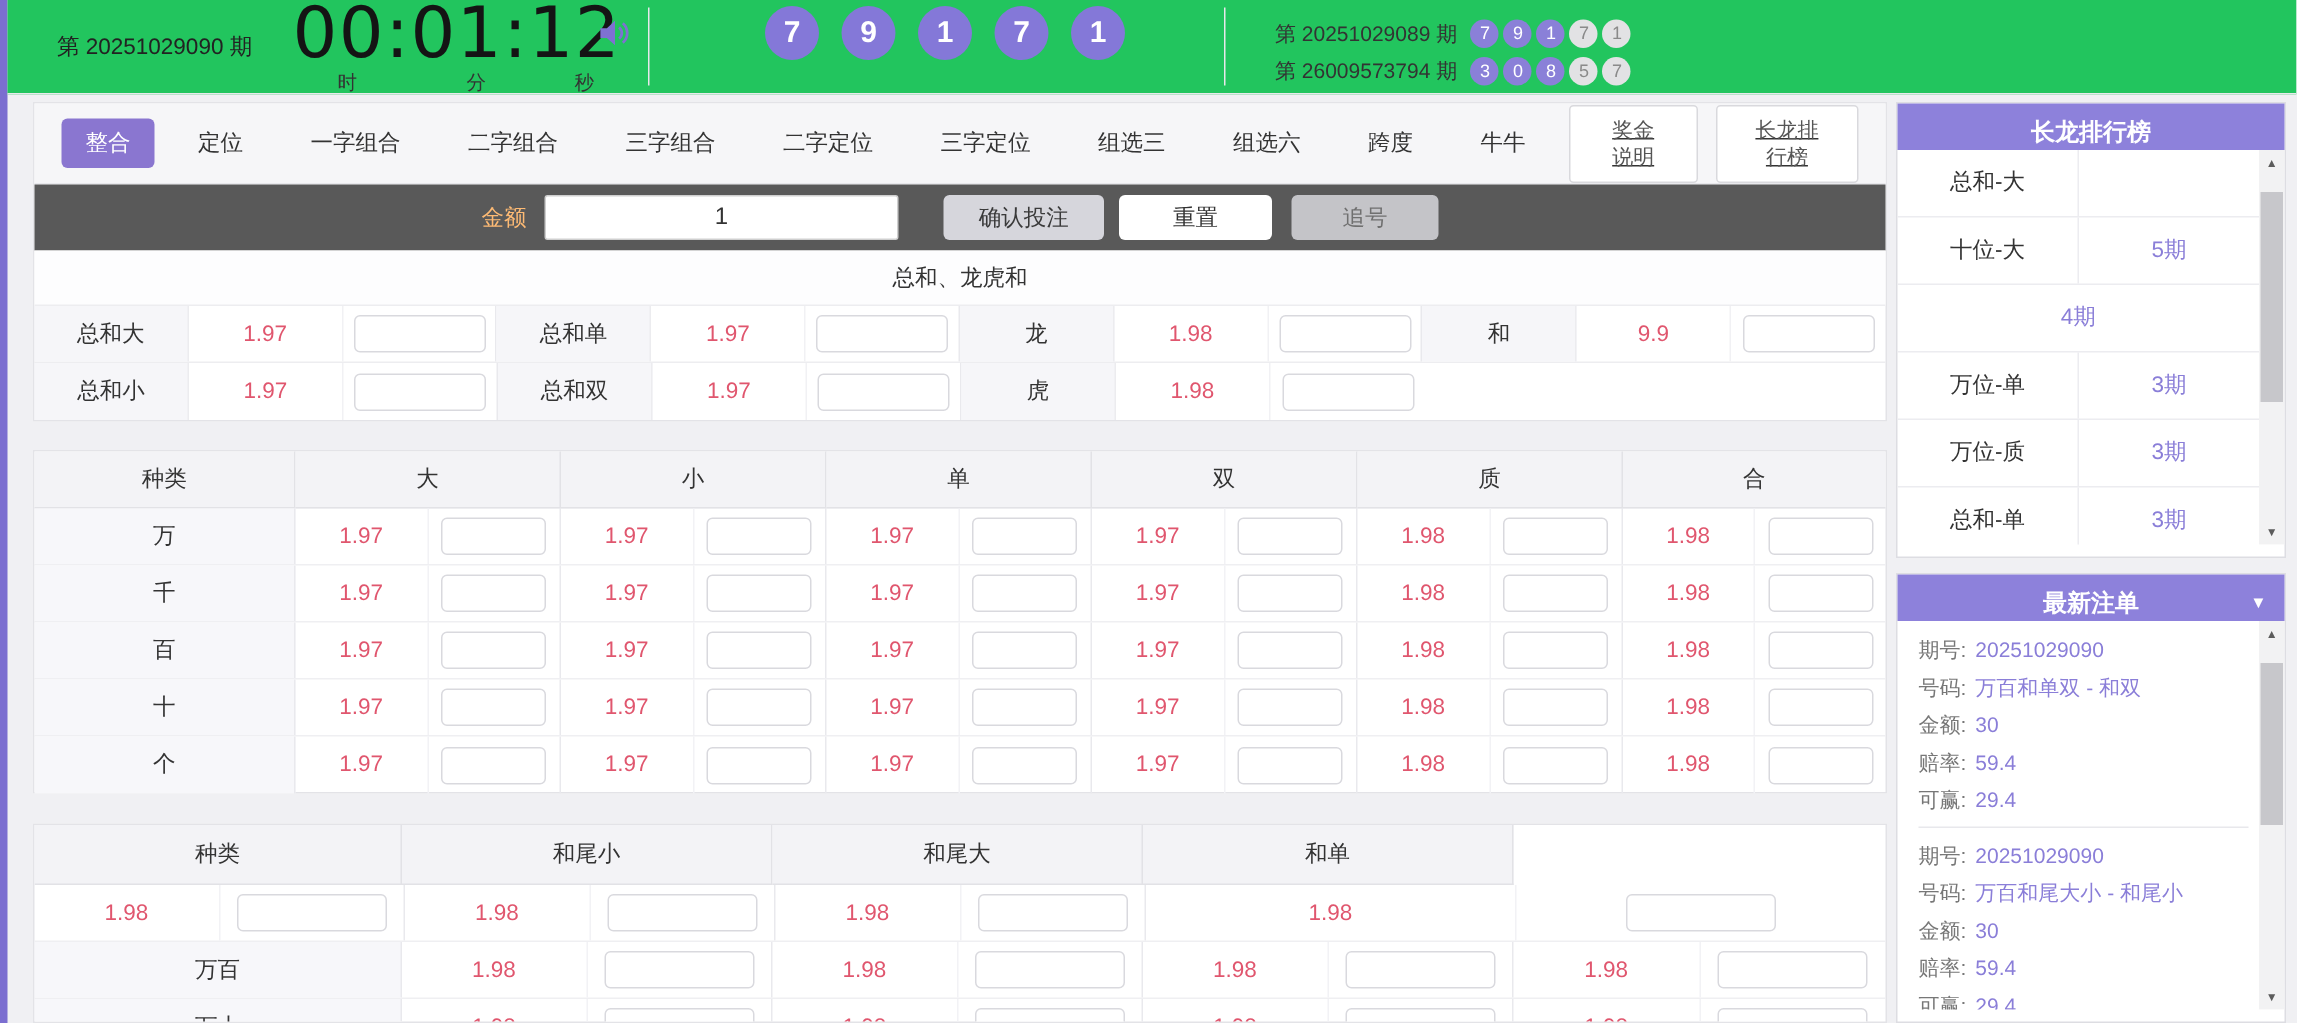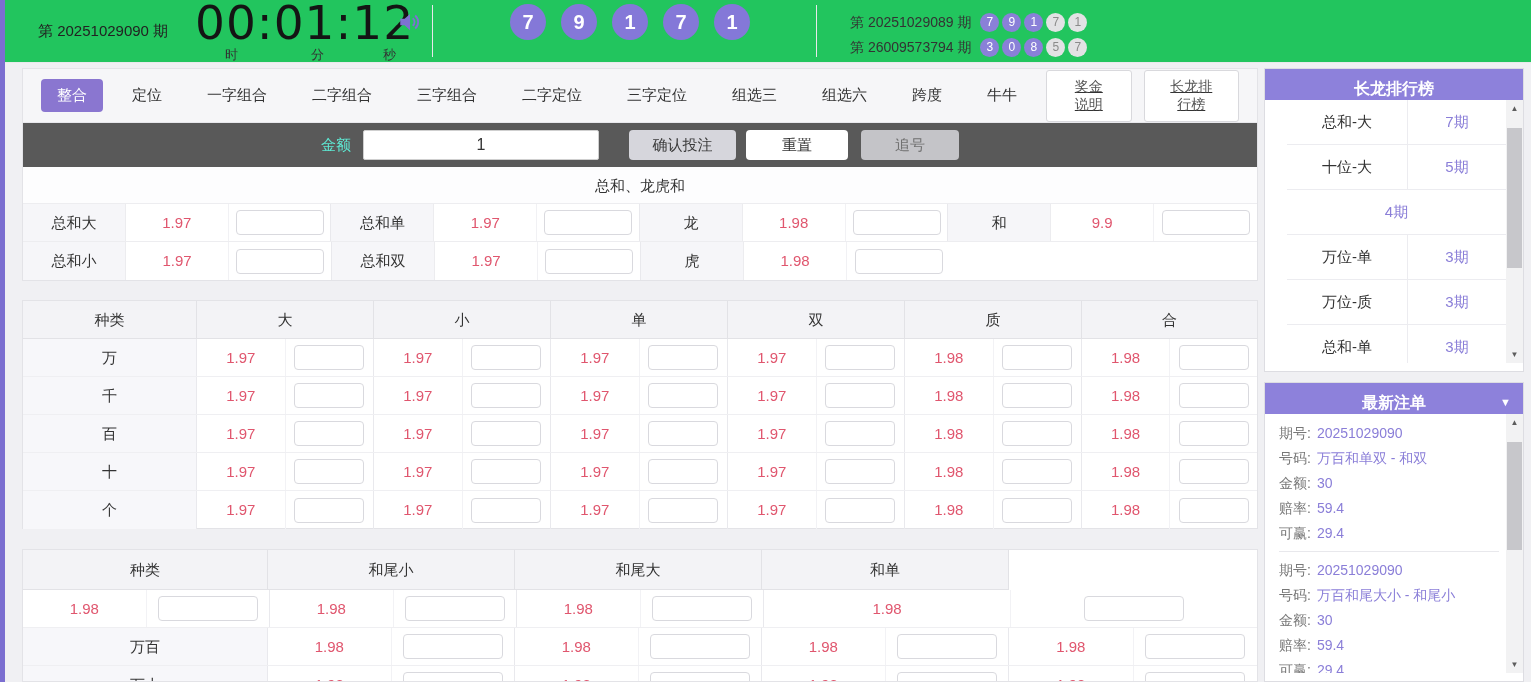--- a/index.html
+++ b/index.html
@@ -34,21 +34,21 @@
 
   
   .tab-row { height:54px; background:#f6f6f8; border-bottom:1px solid #e8e8ec; display:flex; align-items:center; padding:0 18px; }
   .tab { font-size:15px; color:#333; padding:7px 16px; margin-right:13px; border-radius:4px; cursor:pointer; white-space:nowrap; }
   .tab.active { background:#8a76d0; color:#fff; }
   .tab-actions { margin-left:auto; display:flex; gap:12px;text-decoration:underline; }
   .ghost-btn { background:#fff; border:1px solid #d9d9dd; border-radius:3px; font-size:14px; color:#555; padding:7px 22px; cursor:pointer; font-family:inherit; }
 
   
   .bet-bar { height:44px; background:#595959; display:flex; align-items:center; justify-content:center; }
-  .amount-label { color:#5eead4; font-size:15px; margin-right:12px; }
+  .amount-label { color:#fdba74; font-size:15px; margin-right:12px; }
   .amount-input { width:236px; height:30px; border:1px solid #cfcfcf; border-radius:2px; text-align:center; font-size:16px; color:#333; margin-right:30px; font-family:inherit; }
   .bar-btn { height:30px; border:none; border-radius:4px; font-size:15px; font-family:inherit; cursor:pointer; }
   .btn-confirm { width:107px; background:#d6d6dc; color:#3a3a3a; margin-right:10px; }
   .btn-reset { width:102px; background:#ffffff; color:#333; margin-right:13px; }
   .btn-chase { width:98px; background:#c4c4c8; color:#707070; }
 
   
   .sum-title { height:37px; line-height:37px; text-align:center; font-size:15px; color:#333; border-bottom:1px solid #ededf0; background:#fdfdfe; }
   .sum-row { display:flex; height:38px; }
   .sum-row.first { border-bottom:1px solid #ededf0; }
@@ -78,21 +78,21 @@
   .bet-input.sm { width:70px; }
   .bet-input.md { width:100px; }
 
   
   .side-panel { position:absolute; left:1264px; width:260px; background:#fff; border:1px solid #dddde2; }
   .dragon-panel { top:68px; height:304px; }
   .orders-panel { top:382px; height:300px; }
   .panel-header { height:31px; background:#8d81db; color:#fff; font-size:16px; font-weight:bold; text-align:center; line-height:39px; position:relative; }
   .panel-caret { position:absolute; right:12px; top:0; font-size:11px; font-weight:normal; cursor:pointer; }
   .dragon-body { position:relative; height:263px; overflow:hidden; }
-  .dragon-rows { margin-right:17px;padding-left:22px; }
+  .dragon-rows { margin-right:17px; }
   .dragon-row { height:45px; display:flex; border-bottom:1px solid #ececf0; }
   .d-name { width:121px; border-right:1px solid #ececf0; text-align:center; line-height:44px; font-size:15px; color:#333; }
   .d-streak { flex:1; text-align:center; line-height:44px; font-size:15px; color:#8a7ed8; }
 
   .orders-body { position:relative; height:259px; overflow:hidden; padding:7px 24px 0 14px; }
   .order-line { font-size:14px; line-height:25px; white-space:nowrap; }
   .o-label { color:#777; margin-right:6px; }
   .o-value { color:#8a7ed8; }
   .order-sep { border-top:1px solid #e8e8ec; margin:5px 0 6px 0; }
 
@@ -529,21 +529,20 @@
       </div>
   </div>
 </div>
 
 <div class="side-panel dragon-panel">
   <div class="panel-header">长龙排行榜</div>
   <div class="dragon-body">
     <div class="dragon-rows">
       <div class="dragon-row">
         <div class="d-name">总和-大</div>
-        <div class="d-streak">7期</div>
       </div>
       <div class="dragon-row">
         <div class="d-name">十位-大</div>
         <div class="d-streak">5期</div>
       </div>
       <div class="dragon-row">
         <div class="d-streak">4期</div>
       </div>
       <div class="dragon-row">
         <div class="d-name">万位-单</div>

